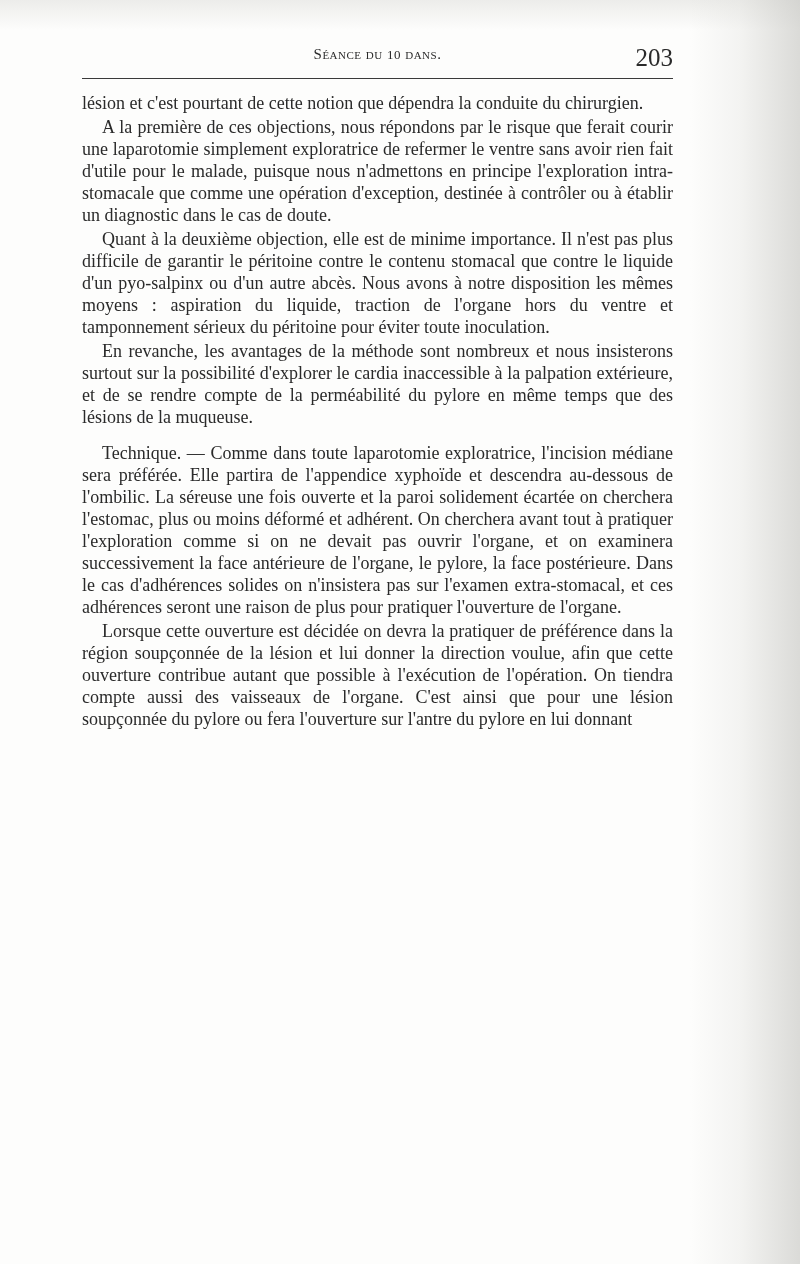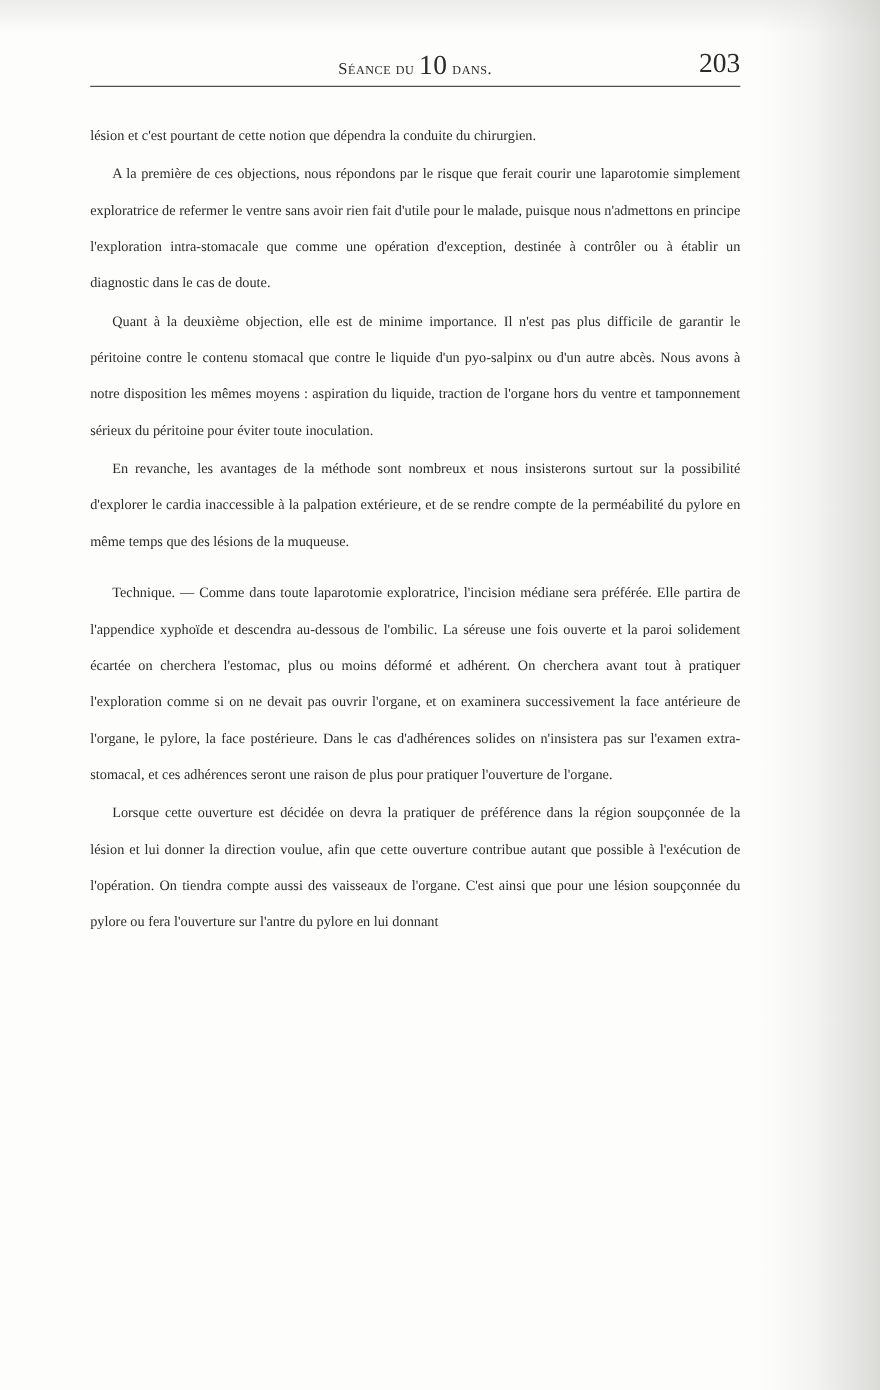--- a/index.html
+++ b/index.html
@@ -44,44 +44,44 @@
       position: absolute;
       left: 0;
       right: 0;
       top: 2px;
       text-align: center;
       font-size: 15px;
       letter-spacing: 0.5px;
       font-variant: small-caps;
     }
     .running-title .num {
-      font-size: 25px;
+      font-size: 13px;
       font-variant: normal;
     }
     .page-number {
       position: absolute;
       right: 0;
       top: 0;
       font-size: 25px;
     }
     .head-rule {
       position: absolute;
       top: 78px;
       left: 82px;
       width: 591px;
       height: 0;
       border-top: 1.3px solid #3a3a3a;
     }
     .text-block {
       position: absolute;
-      top: 106px;
+      top: 92px;
       left: 82px;
       width: 591px;
-      font-size: 13px;
-      line-height: 33px;
+      font-size: 18px;
+      line-height: 22px;
       text-align: justify;
       hyphens: none;
     }
     .para {
       margin: 0;
       text-indent: 20px;
     }
     .para.first {
       text-indent: 0;
     }

